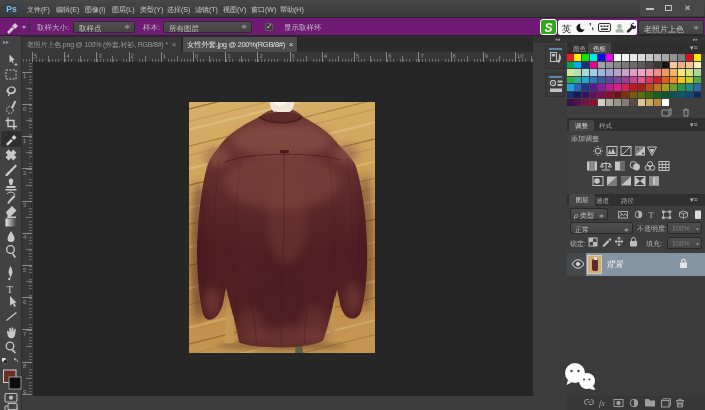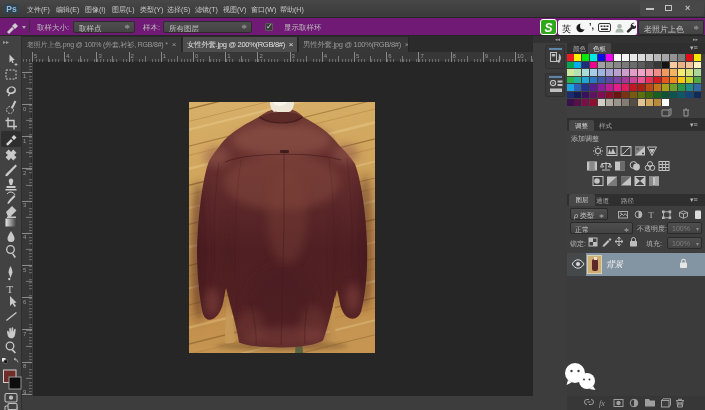--- a/index.html
+++ b/index.html
@@ -137,23 +137,20 @@
         <span class="carr" style="top:3px;">≑</span>
     </div>
   </div>
 
   <div id="tabstrip">
     <div class="dtab" style="left:22px;width:160px;background:#383838;border-right:1px solid #252525;color:#9b9b9b;">
       <span style="margin-left:5px;letter-spacing:-0.2px;font-size:7px;">老照片上色.png @ 100% (外套,衬衫, RGB/8#) *</span><span class="x">×</span>
     </div>
     <div class="dtab" style="left:183px;width:115px;background:#4d4d4d;border-right:1px solid #252525;color:#e3e3e3;">
       <span style="margin-left:4px;letter-spacing:-0.3px;">女性外套.jpg @ 200%(RGB/8#)</span><span class="x">×</span>
-    </div>
-    <div class="dtab" style="left:299px;width:110px;background:#383838;border-right:1px solid #252525;color:#9b9b9b;">
-      <span style="margin-left:4px;letter-spacing:-0.3px;">男性外套.jpg @ 100%(RGB/8#)</span><span class="x">×</span>
     </div>
   </div>
 
   <div id="toolbar"></div>
   <svg class="abs" style="left:0;top:36px;" width="22" height="374" viewBox="0 0 22 374">
 
     <text x="3" y="8" fill="#9a9a9a" font-size="6">▸▸</text>
 
     <rect x="1" y="95" width="20" height="16" rx="2" fill="#2e2e2e"></rect>
     <g fill="#c9c9c9" stroke="none">

